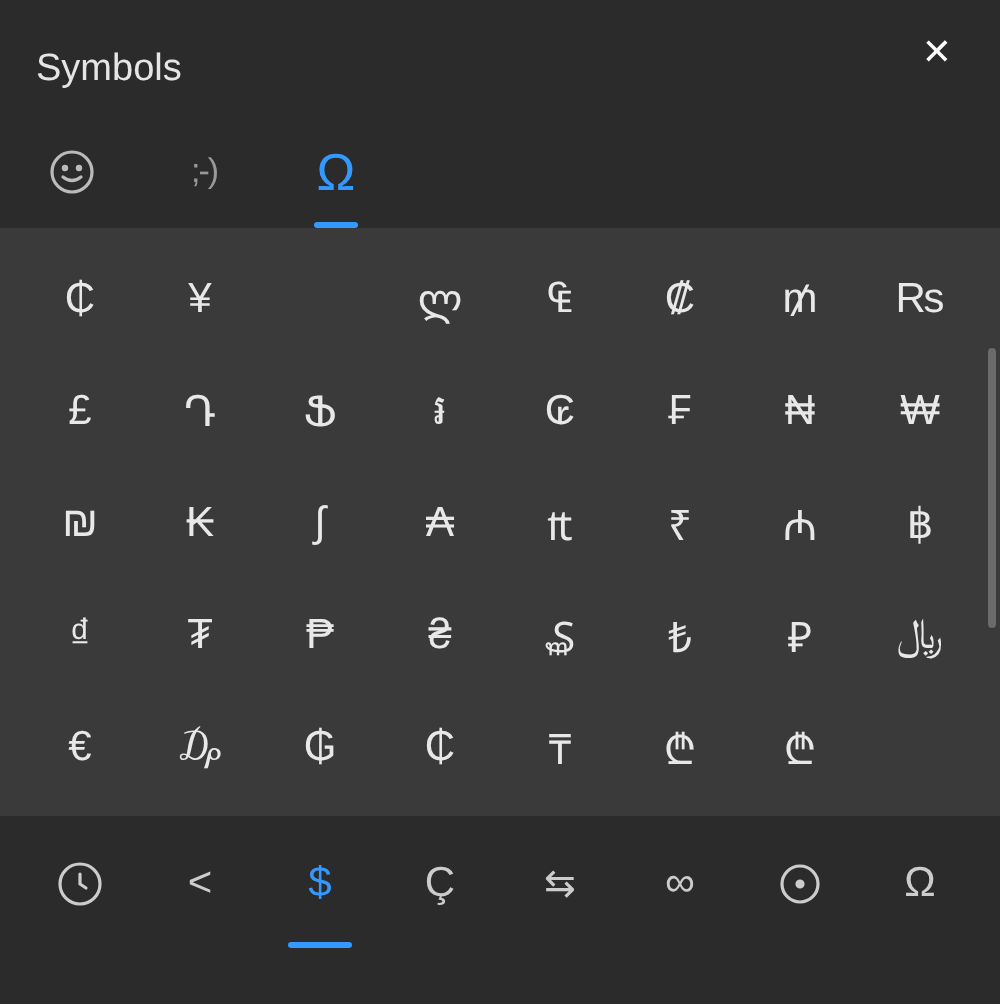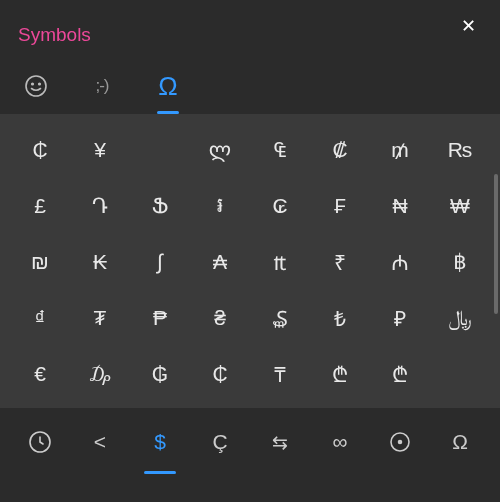--- a/index.html
+++ b/index.html
@@ -15,21 +15,21 @@
     .header {
       display: flex;
       align-items: center;
       justify-content: space-between;
       padding: 10px 18px 0 18px;
       height: 50px;
     }
     .title {
       font-size: 19px;
       font-weight: 400;
-      color: #ec4899;
+      color: #e5e5e5;
       margin-top: 10px;
     }
     .close-btn {
       color: #fff;
       font-size: 18px;
       cursor: pointer;
       padding: 6px;
       margin-top: -8px;
     }
     .tabs {

